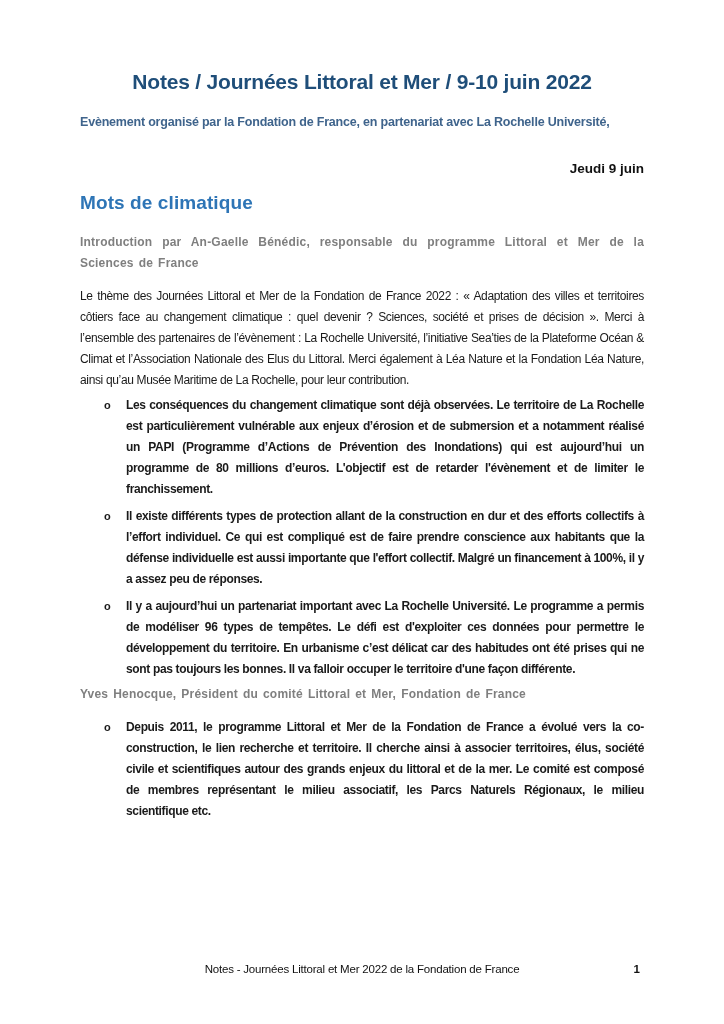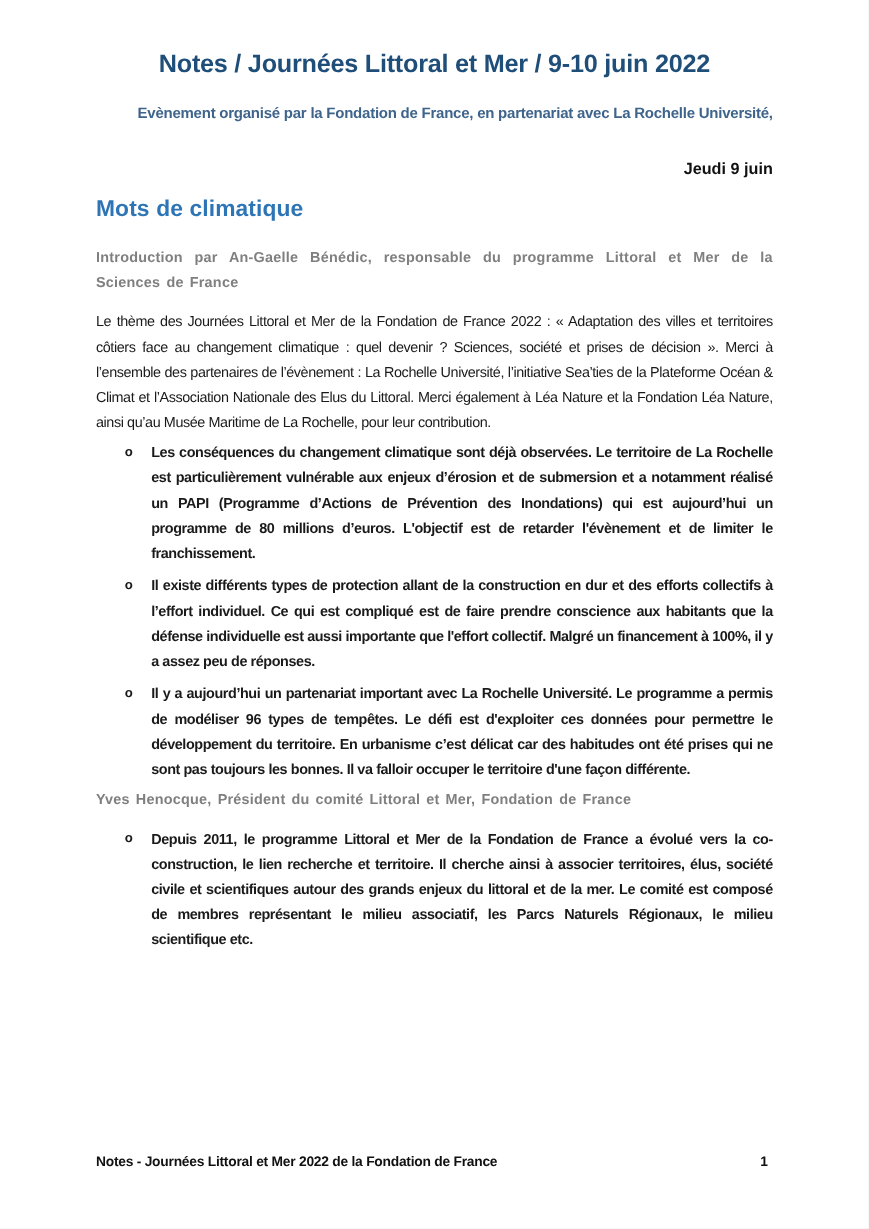--- a/index.html
+++ b/index.html
@@ -10,31 +10,31 @@
     margin: 0 auto;
     background: #ffffff;
     overflow: hidden;
     box-sizing: border-box;
     padding: 0 80px;
     font-family: "Liberation Sans", sans-serif;
     color: var(--body_black, #1a1a1a);
   }
   .doc-title {
     margin: 0;
-    padding-top: 40px;
+    padding-top: 68px;
     text-align: center;
     font-size: 21px;
     line-height: 28px;
     font-weight: 700;
     letter-spacing: -0.2px;
     color: var(--title_blue, #1f4e79);
   }
   .doc-subtitle {
     margin-top: 16px;
-    text-align: right;
+    text-align: left;
     font-size: 12.5px;
     line-height: 21px;
     font-weight: 600;
     letter-spacing: -0.2px;
     color: var(--subtitle_blue, #3f648c);
   }
   .day-heading {
     margin-top: 26px;
     text-align: right;
     font-size: 13.5px;
@@ -98,24 +98,24 @@
   }
   .page-footer {
     position: absolute;
     left: 80px;
     right: 80px;
     top: 961px;
     height: 22px;
     background: #ffffff;
   }
   .footer-text {
-    text-align: left;
+    text-align: center;
     font-size: 11.5px;
     line-height: 17px;
-    font-weight: 700;
+    font-weight: 400;
     letter-spacing: -0.2px;
     color: #111111;
   }
   .page-number {
     position: absolute;
     right: 4px;
     top: 0;
     font-size: 11.5px;
     line-height: 17px;
     font-weight: 700;

